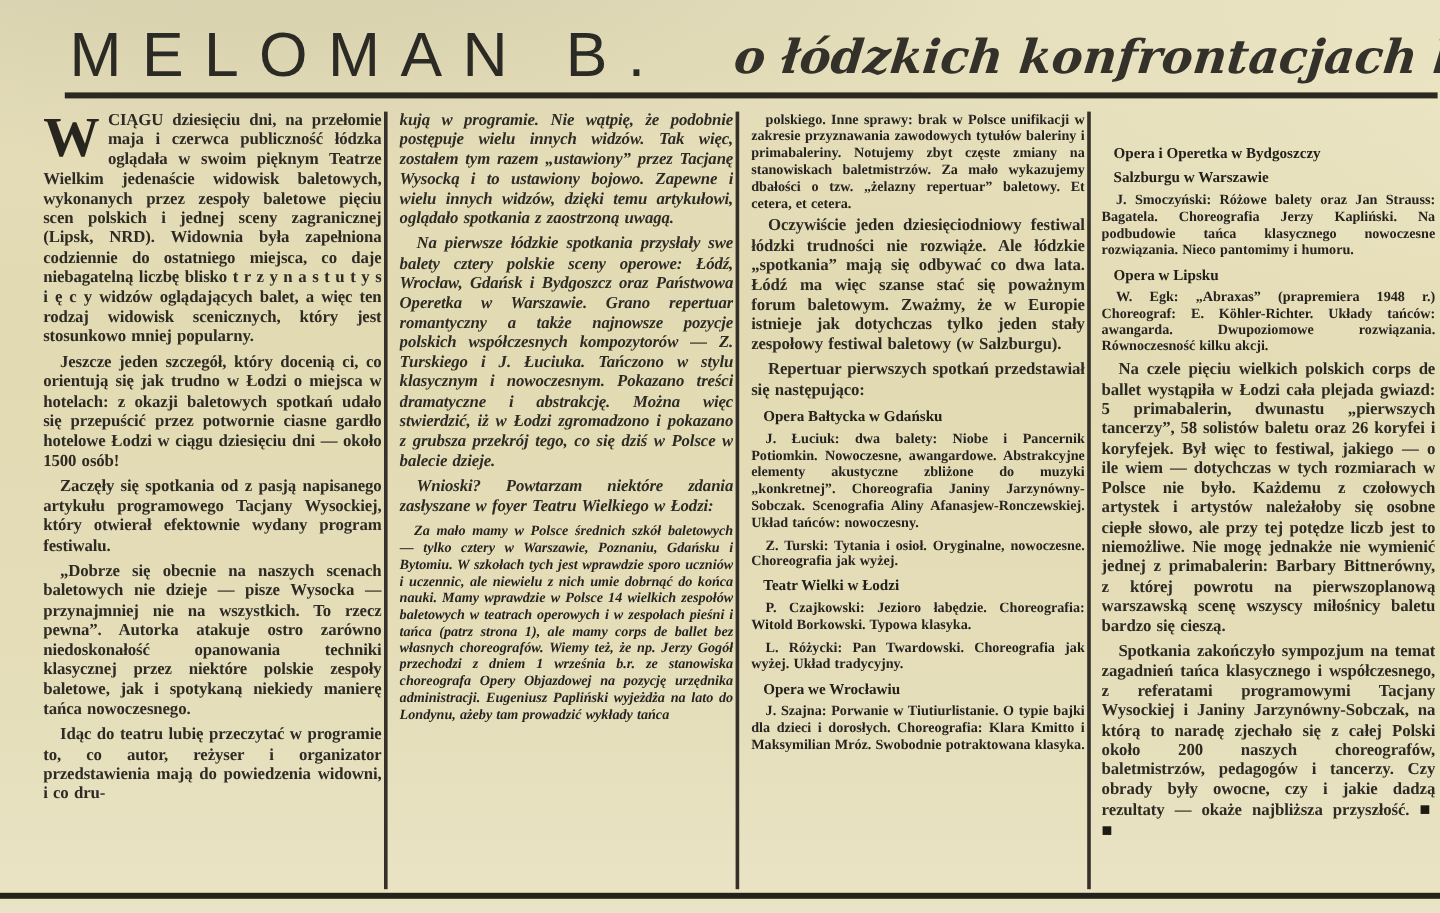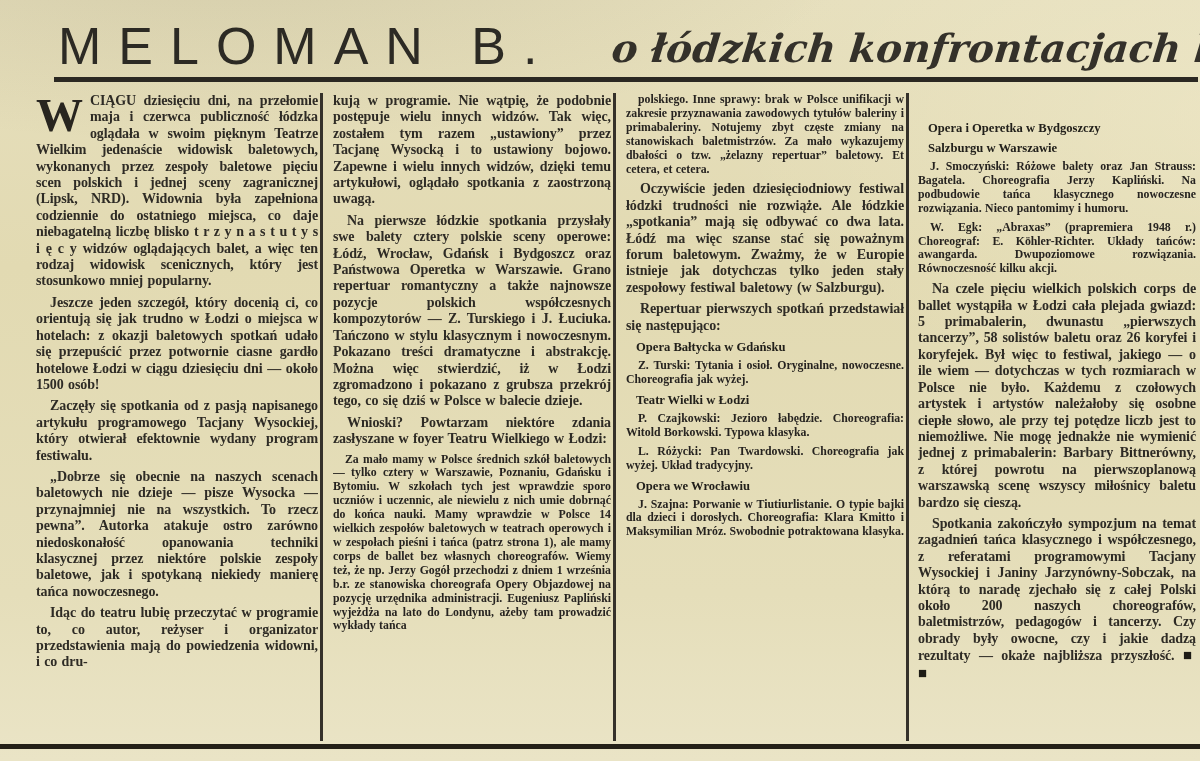--- a/index.html
+++ b/index.html
@@ -34,21 +34,21 @@
   .rule-bottom{left:0;width:1200px;top:744px;height:5px;background:#242118;}
   .rule-v{position:absolute;width:3px;background:#35312a;top:93px;height:648px;}
   .rv1{left:320px;}
   .rv2{left:613px;}
   .rv3{left:906px;}
   .col{
     position:absolute;top:93px;height:650px;overflow:hidden;
     color:#2e2b25;
   }
   .c1{left:36px;width:282px;}
-  .c2{left:333px;width:278px;}
+  .c2{left:333px;width:278px;font-style:italic;}
   .c3{left:626px;width:278px;}
   .c4{left:918px;width:278px;margin-top:22px;}
   .p{
     font-weight:bold;font-size:14px;line-height:16.4px;
     text-align:justify;text-indent:14px;margin:0 0 5px 0;
     letter-spacing:-0.1px;word-spacing:1px;
   }
   .p.lead{text-indent:0;}
   .ps{
     font-weight:bold;font-size:11.8px;line-height:13.9px;
@@ -94,30 +94,32 @@
   <p class="p">Na pierwsze łódzkie spotkania przysłały swe balety cztery polskie sceny operowe: Łódź, Wrocław, Gdańsk i Bydgoszcz oraz Państwowa Operetka w Warszawie. Grano repertuar romantyczny a także najnowsze pozycje polskich współczesnych kompozytorów — Z. Turskiego i J. Łuciuka. Tańczono w stylu klasycznym i nowoczesnym. Pokazano treści dramatyczne i abstrakcję. Można więc stwierdzić, iż w Łodzi zgromadzono i pokazano z grubsza przekrój tego, co się dziś w Polsce w balecie dzieje.</p>
   <p class="p">Wnioski? Powtarzam niektóre zdania zasłyszane w foyer Teatru Wielkiego w Łodzi:</p>
   <p class="ps">Za mało mamy w Polsce średnich szkół baletowych — tylko cztery w Warszawie, Poznaniu, Gdańsku i Bytomiu. W szkołach tych jest wprawdzie sporo uczniów i uczennic, ale niewielu z nich umie dobrnąć do końca nauki. Mamy wprawdzie w Polsce 14 wielkich zespołów baletowych w teatrach operowych i w zespołach pieśni i tańca (patrz strona 1), ale mamy corps de ballet bez własnych choreografów. Wiemy też, że np. Jerzy Gogół przechodzi z dniem 1 września b.r. ze stanowiska choreografa Opery Objazdowej na pozycję urzędnika administracji. Eugeniusz Papliński wyjeżdża na lato do Londynu, ażeby tam prowadzić wykłady tańca</p>
 </div>
 
 <div class="col c3">
   <p class="ps lead">polskiego. Inne sprawy: brak w Polsce unifikacji w zakresie przyznawania zawodowych tytułów baleriny i primabaleriny. Notujemy zbyt częste zmiany na stanowiskach baletmistrzów. Za mało wykazujemy dbałości o tzw. „żelazny repertuar” baletowy. Et cetera, et cetera.</p>
   <p class="p">Oczywiście jeden dziesięciodniowy festiwal łódzki trudności nie rozwiąże. Ale łódzkie „spotkania” mają się odbywać co dwa lata. Łódź ma więc szanse stać się poważnym forum baletowym. Zważmy, że w Europie istnieje jak dotychczas tylko jeden stały zespołowy festiwal baletowy (w Salzburgu).</p>
   <p class="p">Repertuar pierwszych spotkań przedstawiał się następująco:</p>
   <p class="h">Opera Bałtycka w Gdańsku</p>
+  <p class="ps">J. Łuciuk: dwa balety: Niobe i Pancernik Potiomkin. Nowoczesne, awangardowe. Abstrakcyjne elementy akustyczne zbliżone do muzyki „konkretnej”. Choreografia Janiny Jarzynówny-Sobczak. Scenografia Aliny Afanasjew-Ronczewskiej. Układ tańców: nowoczesny.</p>
   <p class="ps">Z. Turski: Tytania i osioł. Oryginalne, nowoczesne. Choreografia jak wyżej.</p>
   <p class="h">Teatr Wielki w Łodzi</p>
   <p class="ps">P. Czajkowski: Jezioro łabędzie. Choreografia: Witold Borkowski. Typowa klasyka.</p>
   <p class="ps">L. Różycki: Pan Twardowski. Choreografia jak wyżej. Układ tradycyjny.</p>
   <p class="h">Opera we Wrocławiu</p>
   <p class="ps">J. Szajna: Porwanie w Tiutiurlistanie. O typie bajki dla dzieci i dorosłych. Choreografia: Klara Kmitto i Maksymilian Mróz. Swobodnie potraktowana klasyka.</p>
 </div>
 
 <div class="col c4">
   <p class="h">Opera i Operetka w Bydgoszczy</p>
   <p class="h">Salzburgu w Warszawie</p>
   <p class="ps">J. Smoczyński: Różowe balety oraz Jan Strauss: Bagatela. Choreografia Jerzy Kapliński. Na podbudowie tańca klasycznego nowoczesne rozwiązania. Nieco pantomimy i humoru.</p>
+  <p class="h">Opera w Lipsku</p>
   <p class="ps">W. Egk: „Abraxas” (prapremiera 1948 r.) Choreograf: E. Köhler-Richter. Układy tańców: awangarda. Dwupoziomowe rozwiązania. Równoczesność kilku akcji.</p>
   <p class="p">Na czele pięciu wielkich polskich corps de ballet wystąpiła w Łodzi cała plejada gwiazd: 5 primabalerin, dwunastu „pierwszych tancerzy”, 58 solistów baletu oraz 26 koryfei i koryfejek. Był więc to festiwal, jakiego — o ile wiem — dotychczas w tych rozmiarach w Polsce nie było. Każdemu z czołowych artystek i artystów należałoby się osobne ciepłe słowo, ale przy tej potędze liczb jest to niemożliwe. Nie mogę jednakże nie wymienić jednej z primabalerin: Barbary Bittnerówny, z której powrotu na pierwszoplanową warszawską scenę wszyscy miłośnicy baletu bardzo się cieszą.</p>
   <p class="p"><span>Spotkania zakończyło sympozjum na temat zagadnień tańca klasycznego i współczesnego, z referatami programowymi Tacjany Wysockiej i Janiny Jarzynówny-Sobczak, na którą to naradę zjechało się z całej Polski około 200 naszych choreografów, baletmistrzów, pedagogów i tancerzy. Czy obrady były owocne, czy i jakie dadzą rezultaty — okaże najbliższa przyszłość.</span> <span class="endmarks">■ ■</span></p>
 </div>
 
 <div class="rule-h rule-bottom"></div>
 
 </body></html>

